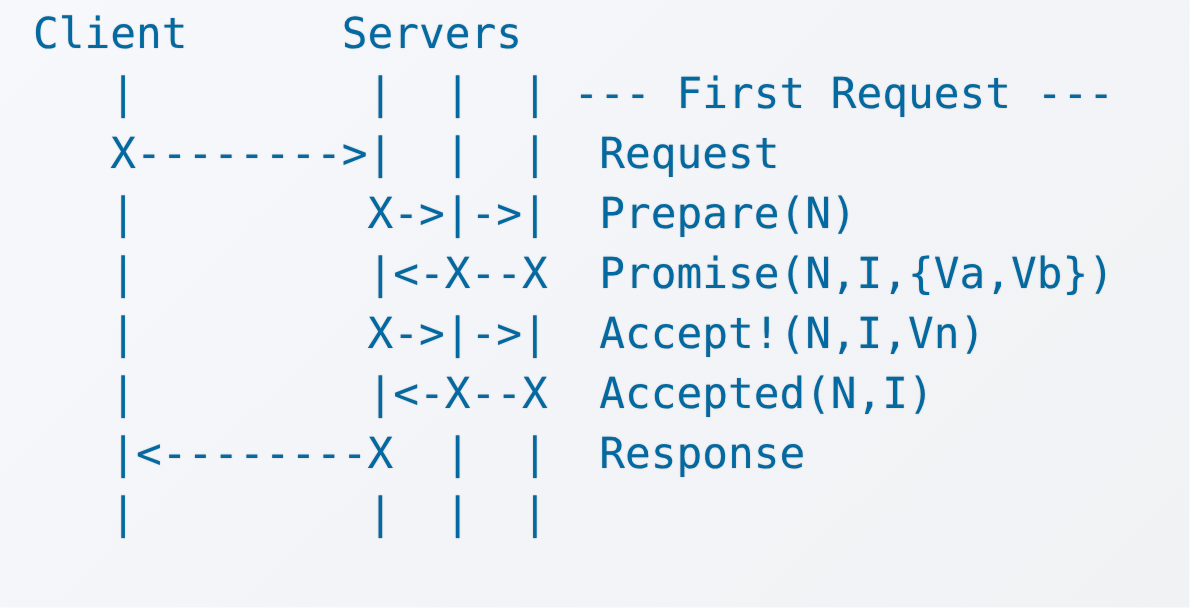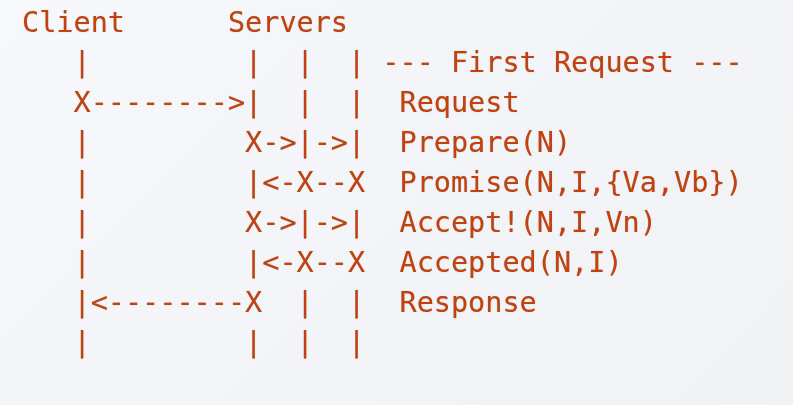--- a/index.html
+++ b/index.html
@@ -21,21 +21,21 @@
     height: 405px;
   }
   pre.ascii-diagram {
     margin: 0;
     position: absolute;
     left: 22px;
     top: 3px;
     font-family: "DejaVu Sans Mono", "Liberation Mono", monospace;
     font-size: 28.5px;
     line-height: 40px;
-    color: #c2410c;
+    color: #0369a1;
     text-shadow: 0 0 1px rgba(47, 51, 56, 0.35);
     white-space: pre;
     letter-spacing: 0;
   }
   pre.ascii-diagram .line {
     display: block;
     height: 40px;
   }
 </style>
 </head>

